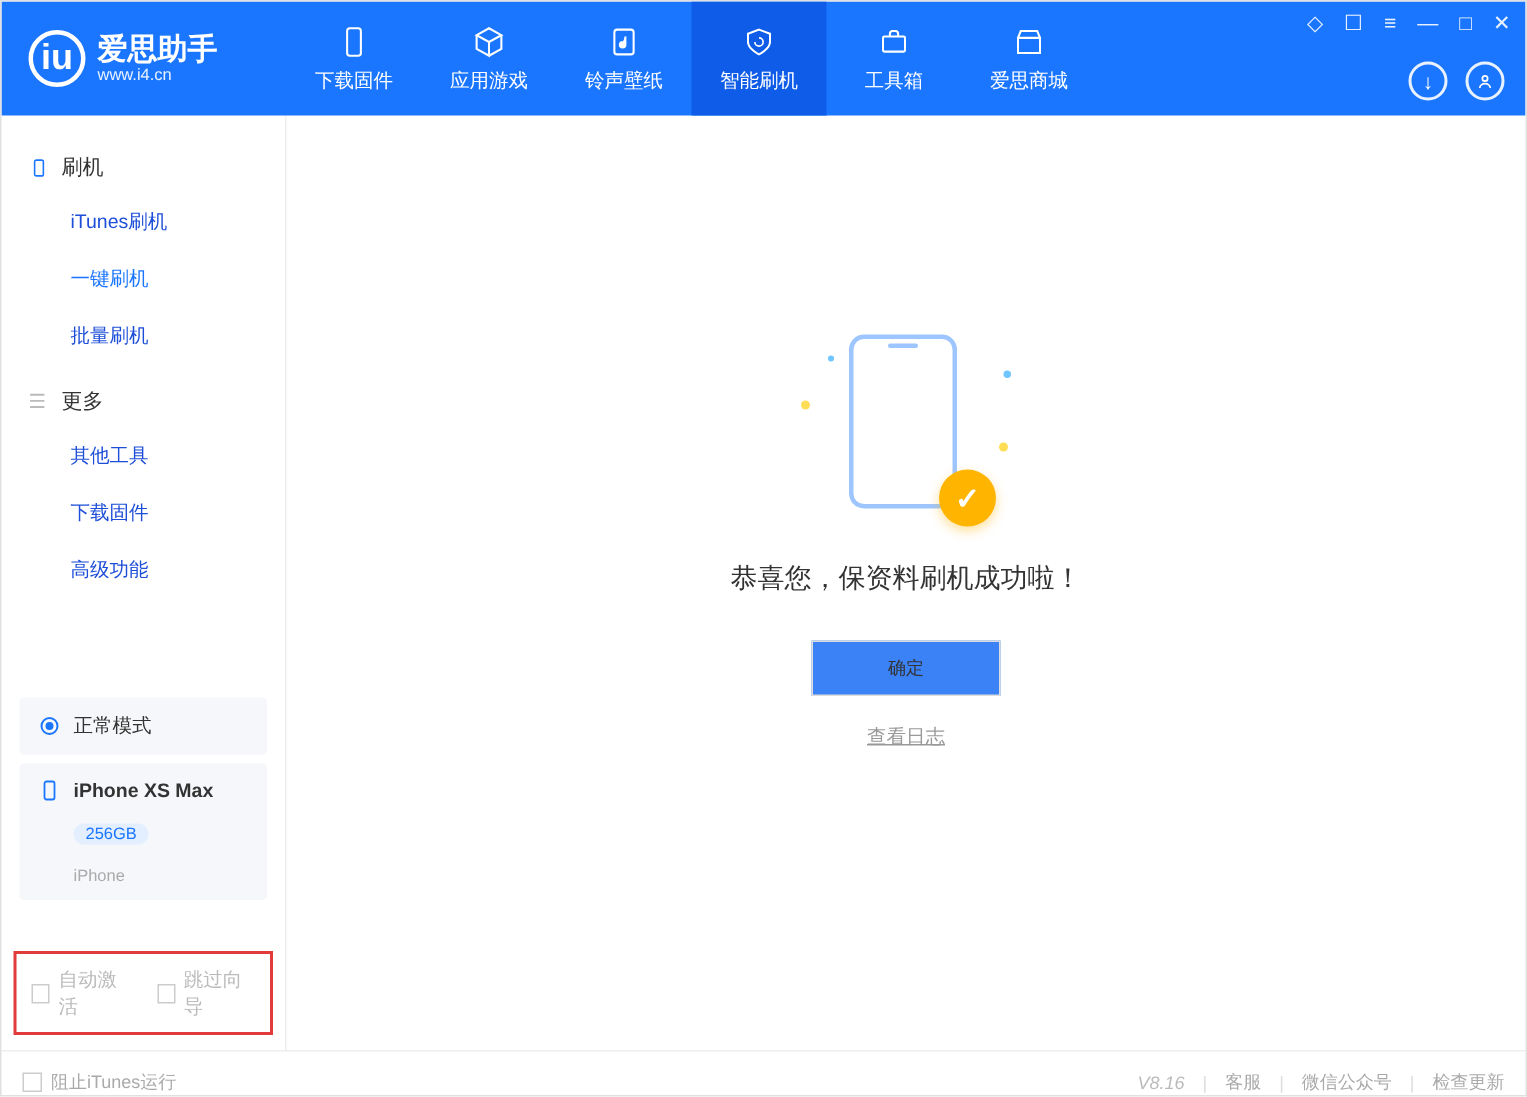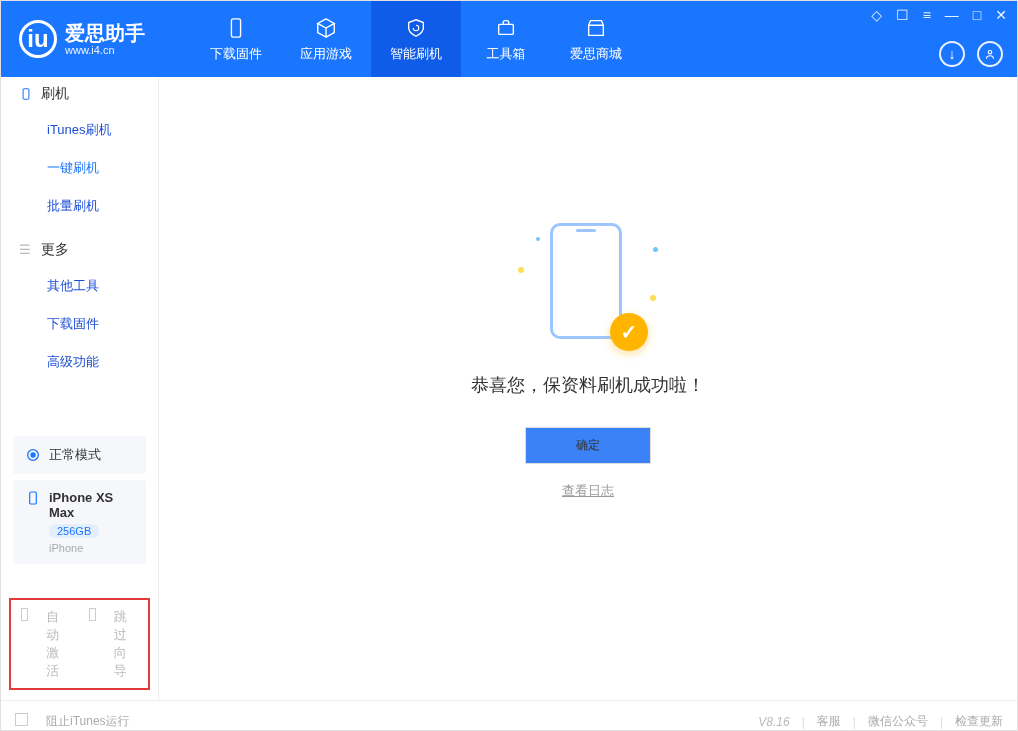--- a/index.html
+++ b/index.html
@@ -15,38 +15,38 @@
 .tabs { display:flex; }
 .tab { width:90px; display:flex; flex-direction:column; align-items:center; justify-content:center; cursor:pointer; font-size:13px; gap:4px; position:relative; }
 .tab.active { background:#0f5ce8; }
 .tab-icon { width:26px; height:26px; display:flex; align-items:center; justify-content:center; }
 .win-controls { position:absolute; right:10px; top:6px; display:flex; gap:14px; align-items:center; }
 .win-controls span { font-size:14px; cursor:pointer; opacity:.9; }
 .user-controls { position:absolute; right:14px; bottom:10px; display:flex; gap:12px; align-items:center; }
 .user-controls .circ { width:26px; height:26px; border:2px solid rgba(255,255,255,.9); border-radius:50%; display:flex; align-items:center; justify-content:center; cursor:pointer; font-size:14px; }
 
 .body { display:flex; height:calc(100% - 76px - 30px); }
-.sidebar { width:158px; border-right:1px solid #eee; display:flex; flex-direction:column; }
+.sidebar { width:190px; border-right:1px solid #eee; padding-top:18px; display:flex; flex-direction:column; }
 .side-group { margin-bottom:8px; }
 .side-head { display:flex; align-items:center; padding:8px 18px; font-size:14px; color:#333; font-weight:500; gap:8px; }
 .side-head svg, .side-head .hicon { width:14px; height:14px; flex-shrink:0; }
 .side-item { padding:10px 18px 10px 46px; font-size:13px; color:#1d4ed8; cursor:pointer; }
 .side-item.active { color:#1b76ff; }
 .side-spacer { flex:1; }
 
 .device-block { margin:6px 12px 0 12px; }
 .device-row { background:#f5f7fa; border-radius:3px; padding:10px 12px; display:flex; align-items:center; gap:8px; font-size:13px; color:#333; margin-bottom:6px; }
 .device-row .dicon { width:16px; height:16px; display:flex; align-items:center; justify-content:center; color:#1b76ff; }
-.device-sub { display:flex; flex-direction:column; }
+.device-sub { display:flex; flex-direction:column;gap:11px; }
 .device-name { font-weight:bold; color:#333; font-size:13px; }
 .device-badge { display:inline-block; background:#e3efff; color:#1b76ff; font-size:11px; padding:1px 8px; border-radius:10px; margin-top:4px; width:fit-content; }
 .device-type { font-size:11px; color:#aaa; margin-top:4px; }
 
 .opts-box { margin:28px 8px 10px 8px; border:2px solid #e23b3b; padding:8px 10px; display:flex; gap:18px; align-items:center; font-size:13px; color:#bbb; }
-.chk { display:inline-flex; align-items:flex-start; gap:18px; cursor:pointer; }
+.chk { display:inline-flex; align-items:center; gap:6px; cursor:pointer; }
 .chk .box { width:13px; height:13px; border:1px solid #ccc; background:#fff; }
 
 .main { flex:1; display:flex; flex-direction:column; align-items:center; justify-content:center; padding-bottom:60px; }
 .illus { position:relative; width:140px; height:130px; margin-bottom:26px; }
 .phone { position:absolute; left:32px; top:6px; width:72px; height:116px; border:3px solid #9dc5ff; border-radius:10px; background:#fff; }
 .phone-notch { position:absolute; top:3px; left:50%; transform:translateX(-50%); width:20px; height:3px; background:#9dc5ff; border-radius:2px; }
 .check { position:absolute; right:10px; bottom:-4px; width:38px; height:38px; background:#ffb400; border-radius:50%; display:flex; align-items:center; justify-content:center; color:#fff; font-size:20px; font-weight:bold; box-shadow:0 3px 8px rgba(255,180,0,.4); }
 .dot { position:absolute; border-radius:50%; }
 .d1 { width:6px; height:6px; background:#ffdd55; left:0; top:50px; }
 .d2 { width:4px; height:4px; background:#6ec5ff; left:18px; top:20px; }
@@ -87,20 +87,29 @@
         </span>
       <span>下载固件</span>
     </div>
     <div class="tab">
       <span class="tab-icon">
           <svg viewBox="0 0 24 24" width="22" height="22" fill="none" stroke="#fff" stroke-width="1.5">
             <path d="M12 2 L21 7 L12 12 L3 7 Z M3 7 V17 L12 22 V12 M21 7 V17 L12 22"></path>
           </svg>
         </span>
       <span>应用游戏</span>
+    </div>
+    <div class="tab">
+      <span class="tab-icon">
+          <svg viewBox="0 0 24 24" width="22" height="22" fill="none" stroke="#fff" stroke-width="1.5">
+            <rect x="5" y="3" width="14" height="18" rx="2"></rect>
+            <path d="M13 8 v6 a2 2 0 1 1 -2 -2" fill="#fff"></path>
+          </svg>
+        </span>
+      <span>铃声壁纸</span>
     </div>
     <div class="tab active">
       <span class="tab-icon">
           <svg viewBox="0 0 24 24" width="22" height="22" fill="none" stroke="#fff" stroke-width="1.5">
             <path d="M12 3 L20 6 V12 C20 17 12 21 12 21 C12 21 4 17 4 12 V6 Z"></path>
             <path d="M9 12 a3 3 0 1 0 3-3" stroke-width="1.2"></path>
           </svg>
         </span>
       <span>智能刷机</span>
     </div>

